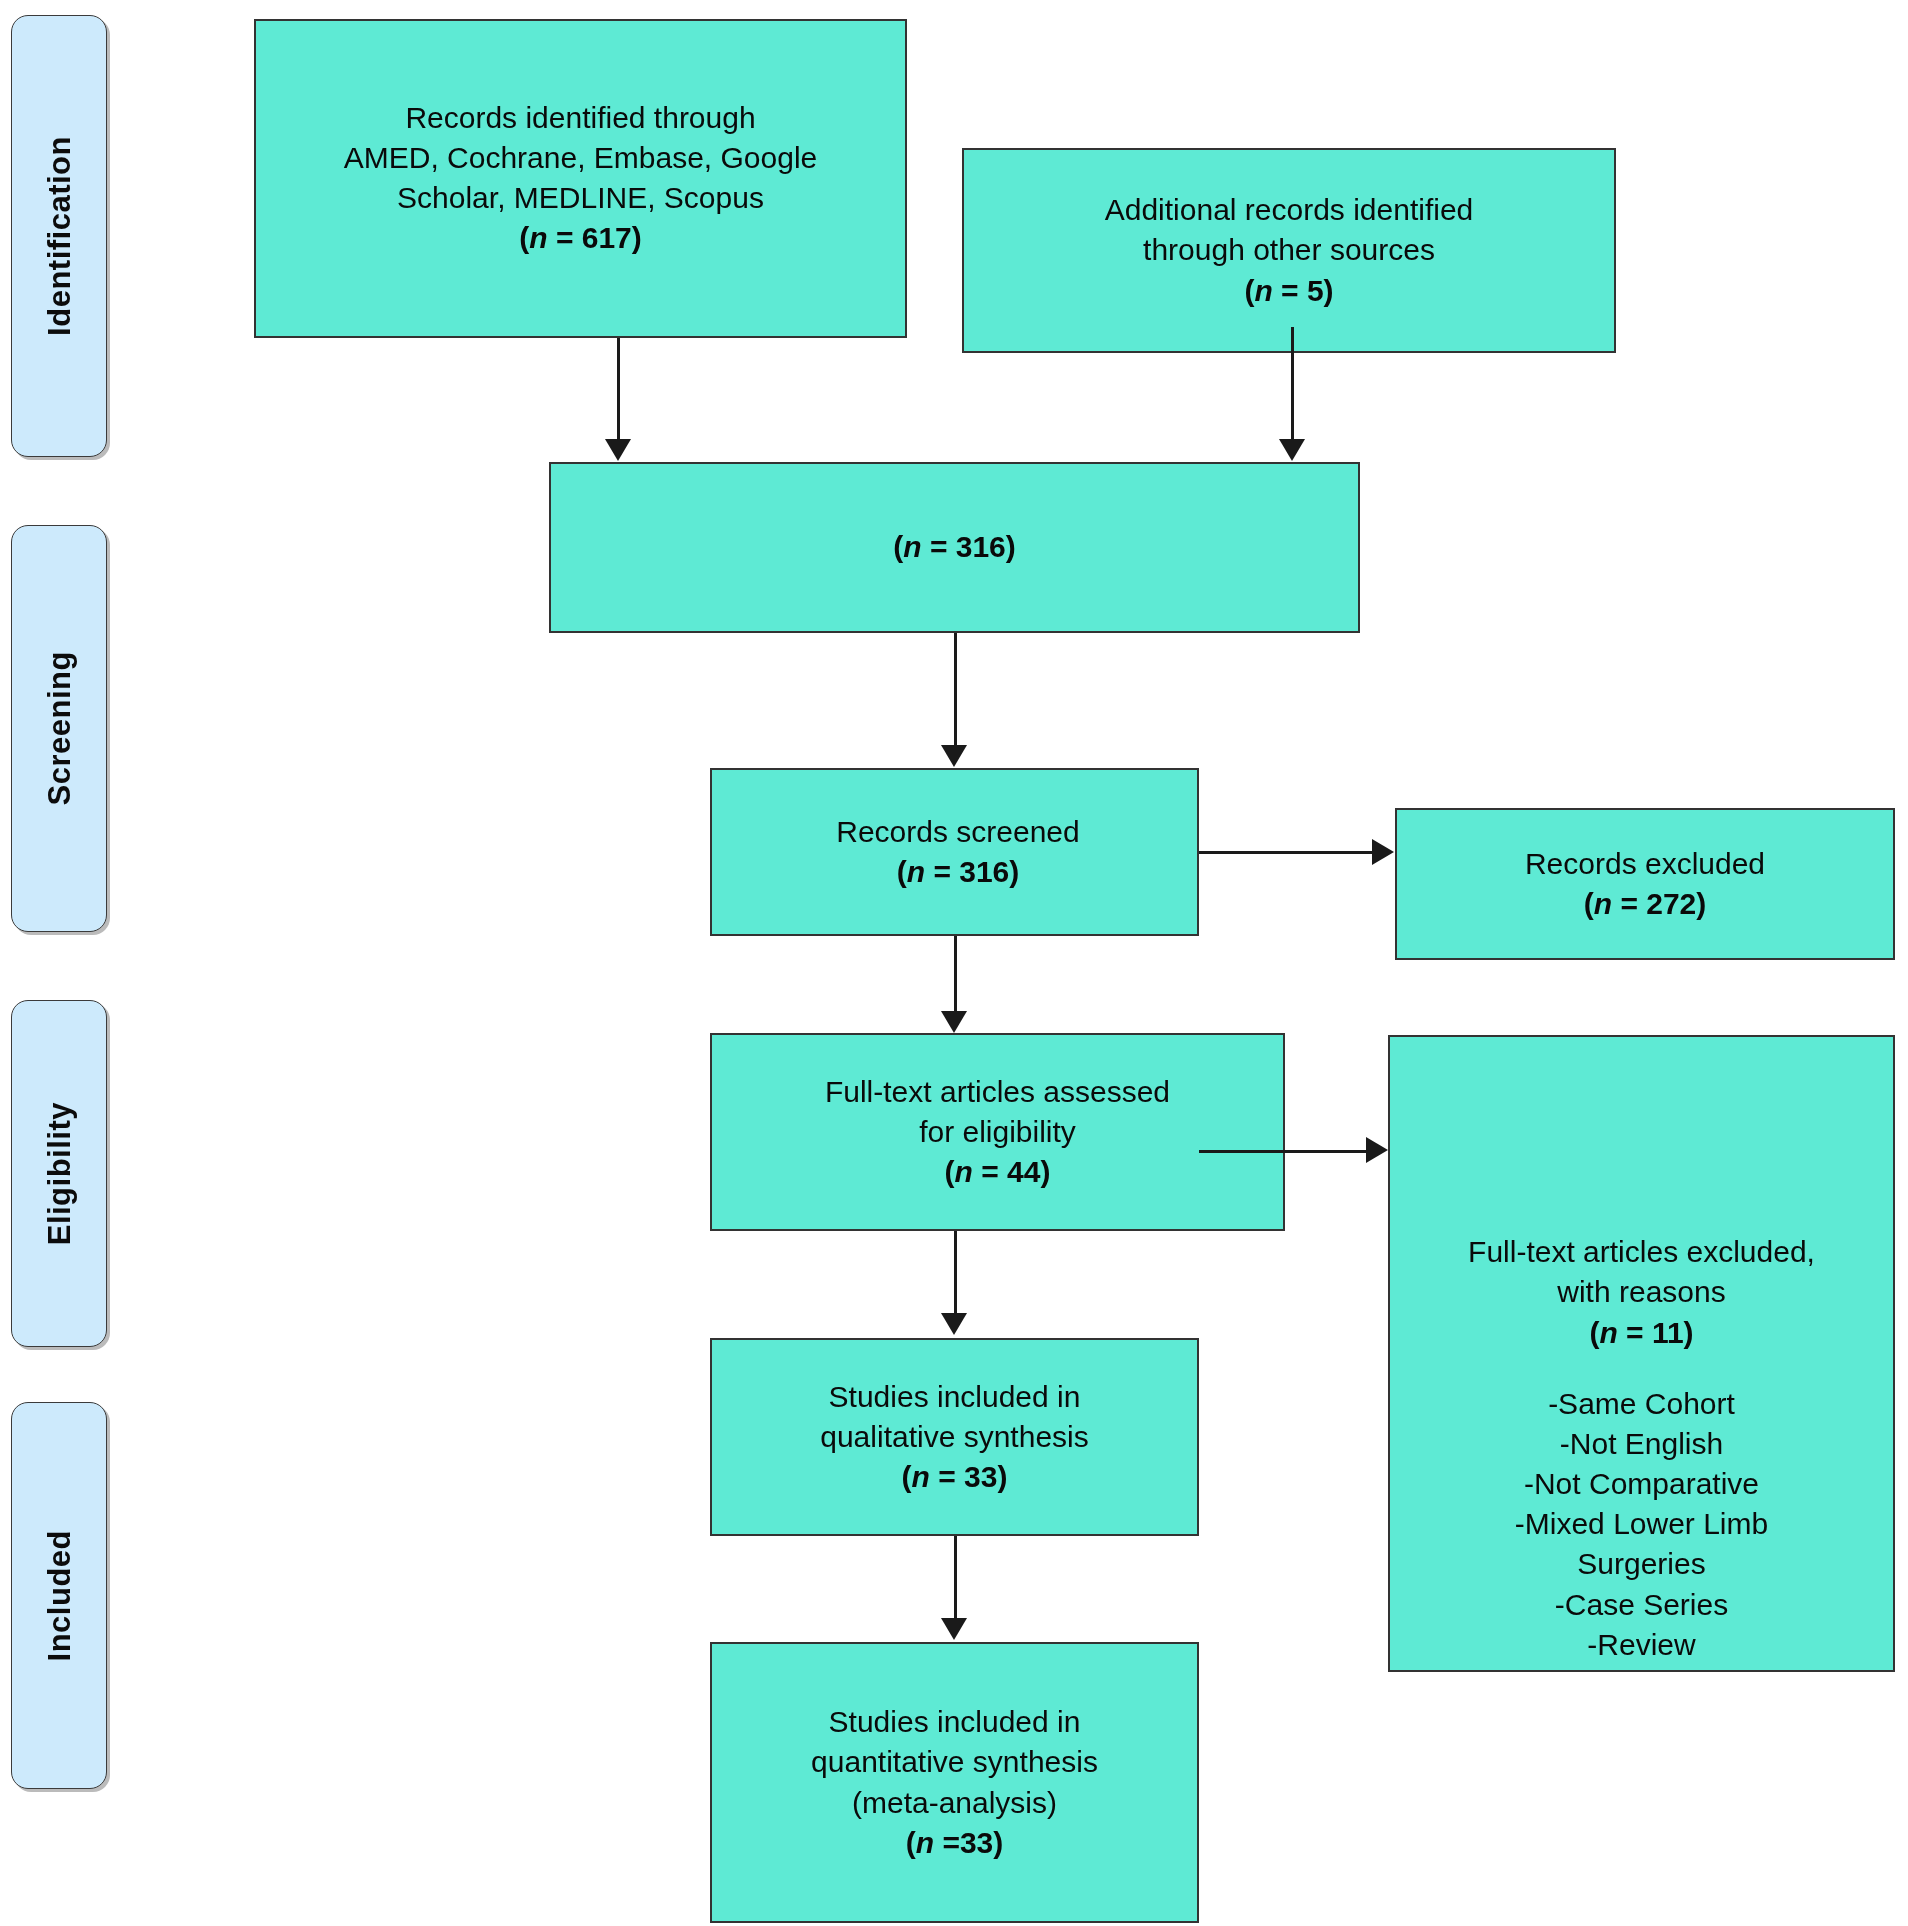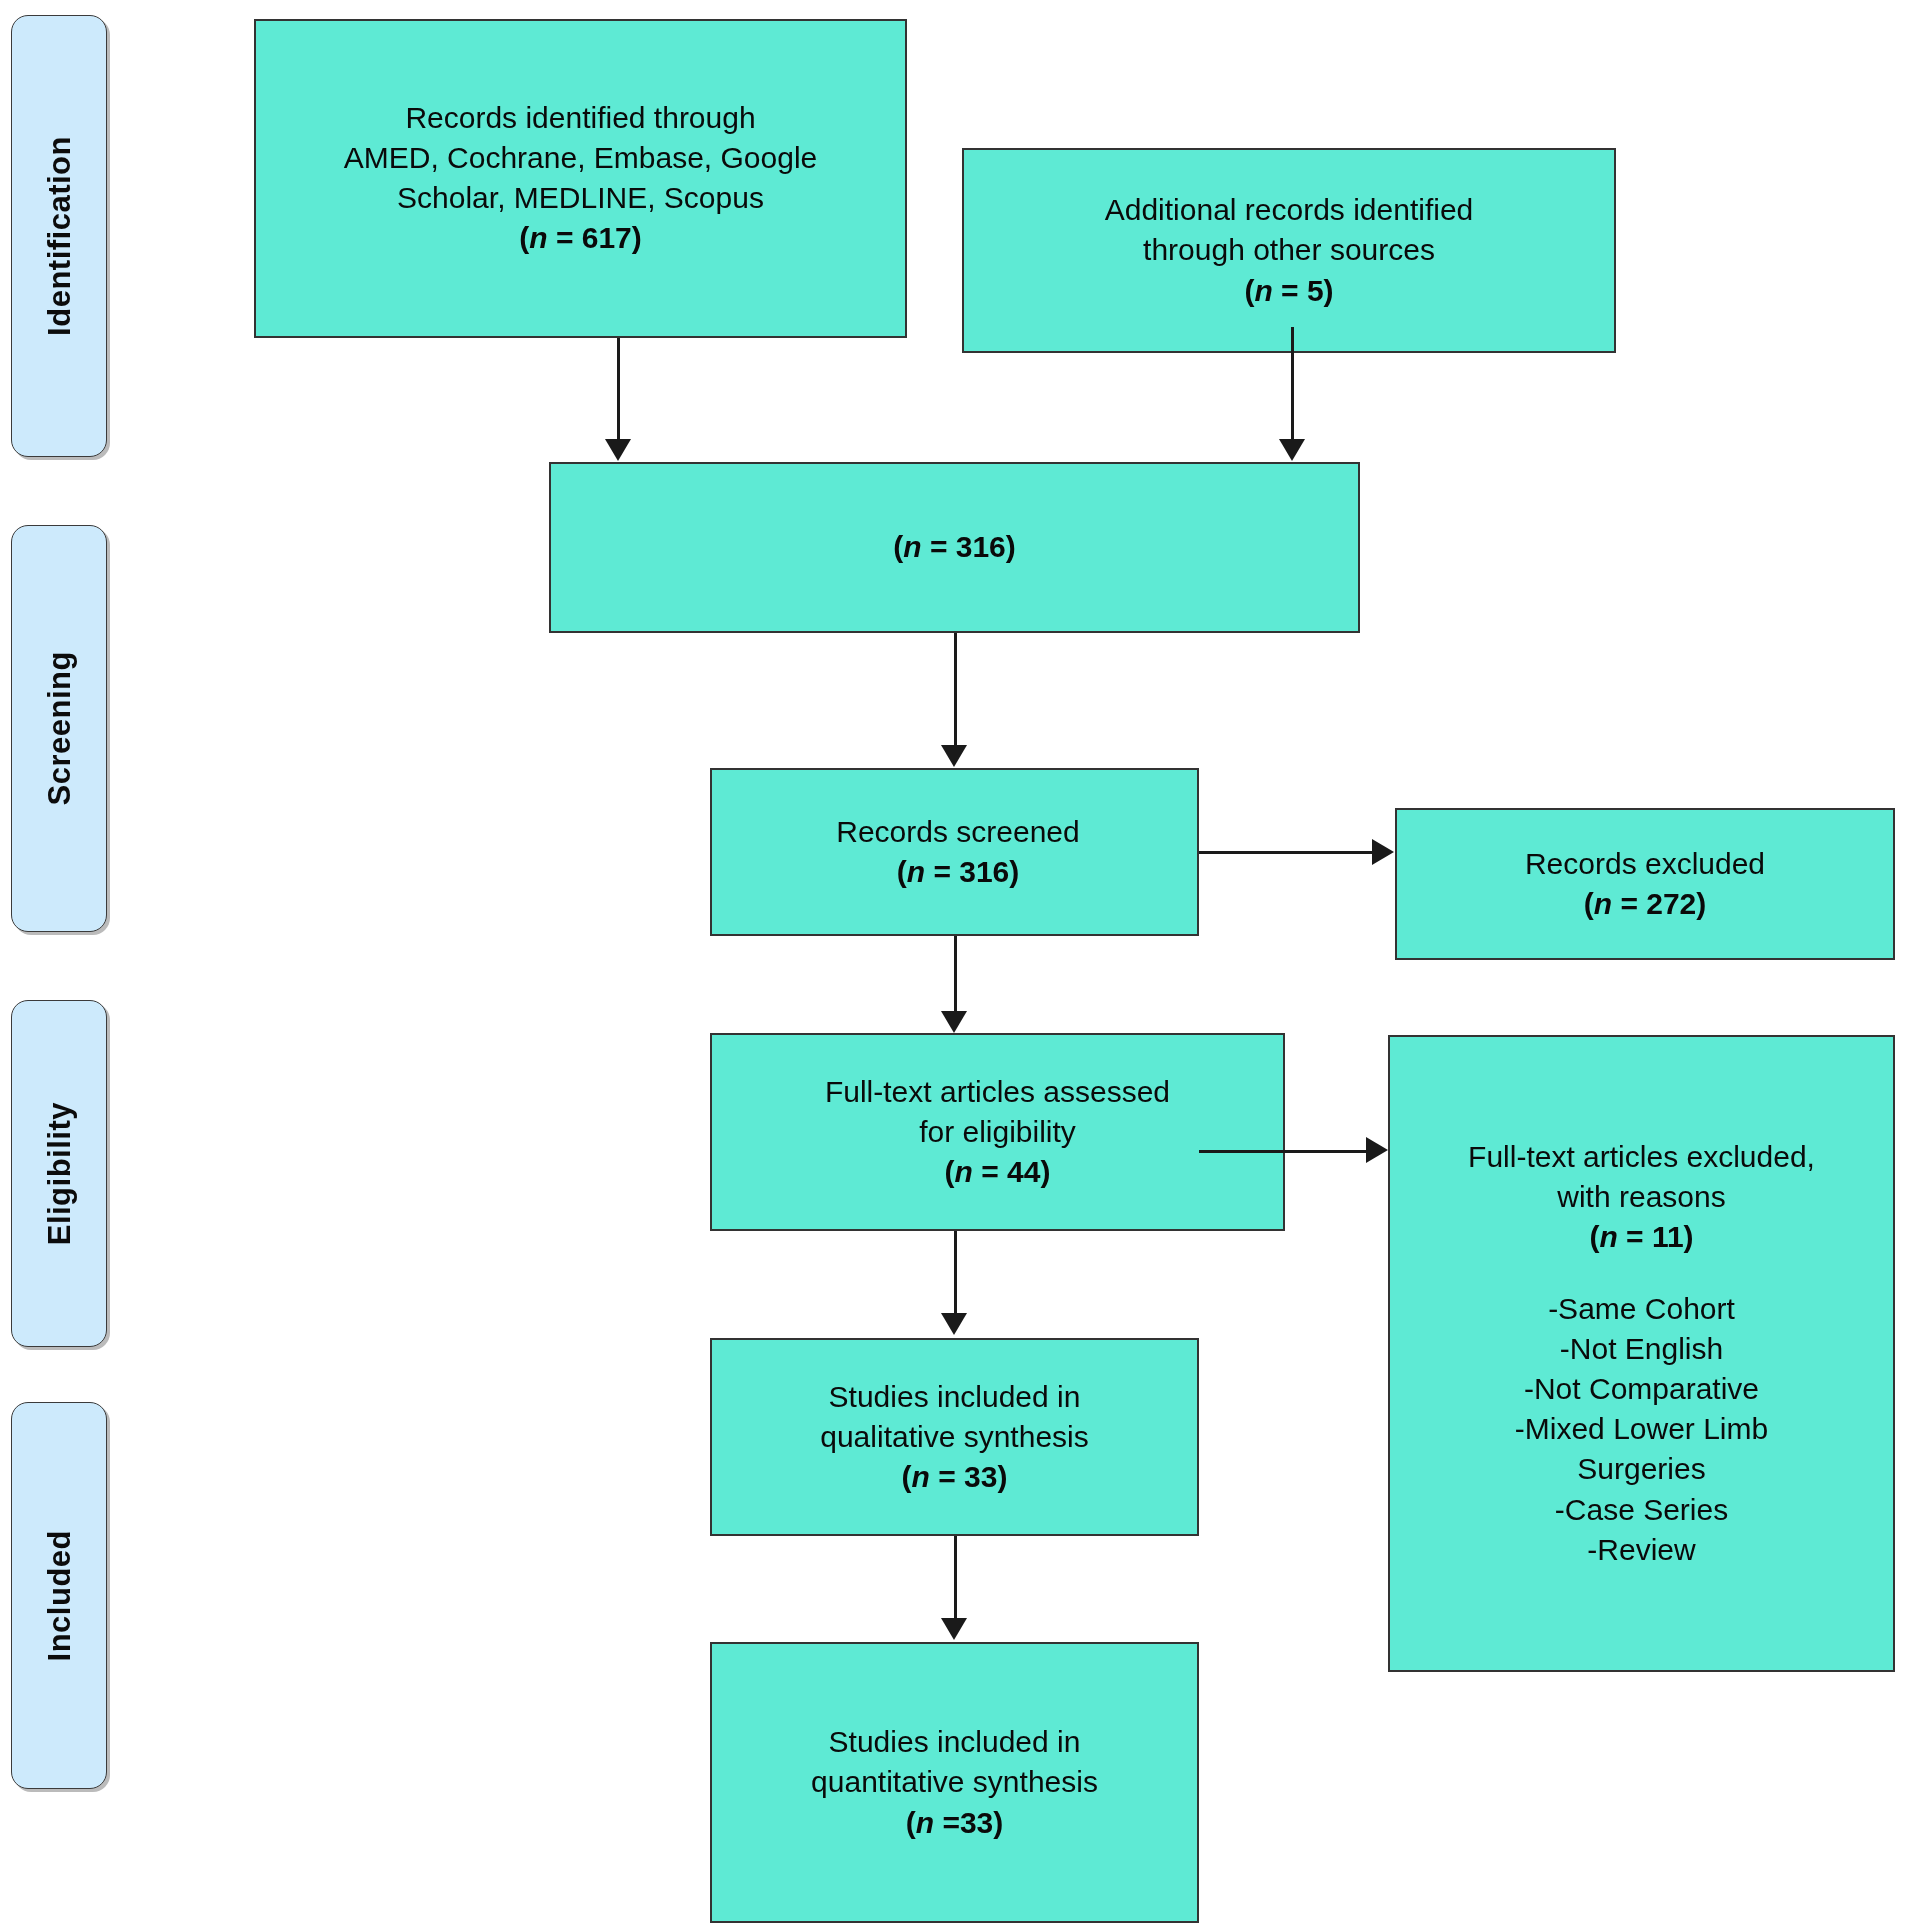--- a/index.html
+++ b/index.html
@@ -62,21 +62,21 @@
   }
   .flow-box .box-text .ln { display: block; }
   .flow-box .box-text .count { font-weight: bold; display: block; }
   .flow-box .box-text .count em {
     font-style: italic;
     font-weight: bold;
   }
   .flow-box .reasons { display: block; margin-top: 31px; }
   .flow-box .reasons .ln { display: block; }
 
-  .box-top-align { align-items: center; }
+  .box-top-align { align-items: flex-end; }
 
   
   .v-line {
     position: absolute;
     width: 2.5px;
     background: #1a1a1a;
   }
   .h-line {
     position: absolute;
     height: 2.5px;
@@ -211,18 +211,19 @@
     </span>
   </div>
 
   <div class="v-line" style="left:954px; top:1536px; width:2.5px; height:83px;"></div>
   <div class="arrow-down" style="left:941px; top:1618px;"></div>
 
   <div class="flow-box" style="left:710px; top:1642px; width:489px; height:281px;">
     <span class="box-text">
       <span class="ln">Studies included in</span>
       <span class="ln">quantitative synthesis</span>
+      <span class="ln">(meta-analysis)</span>
       <span class="count"><span>(</span><em>n</em><span> =33)</span></span>
     </span>
   </div>
 
 </div>
 
 
 </body></html>

